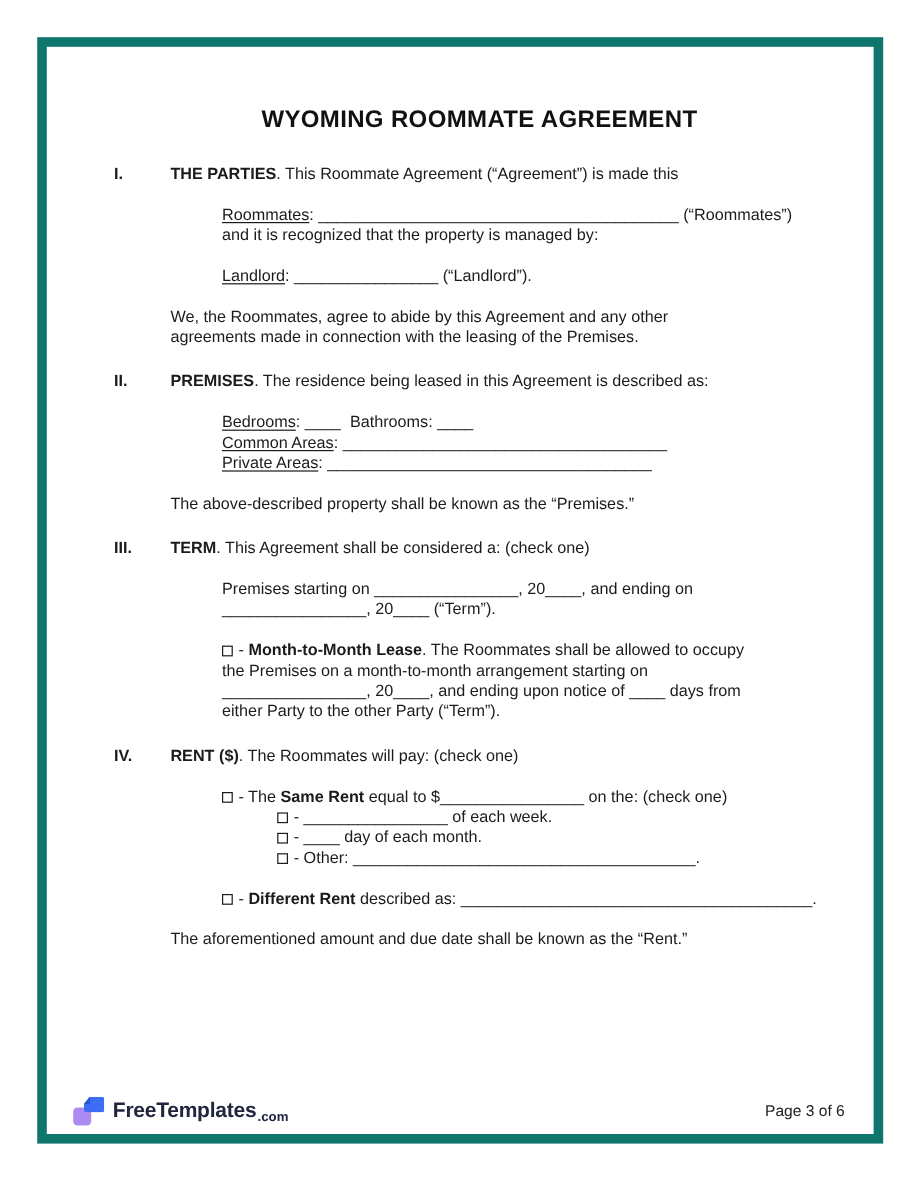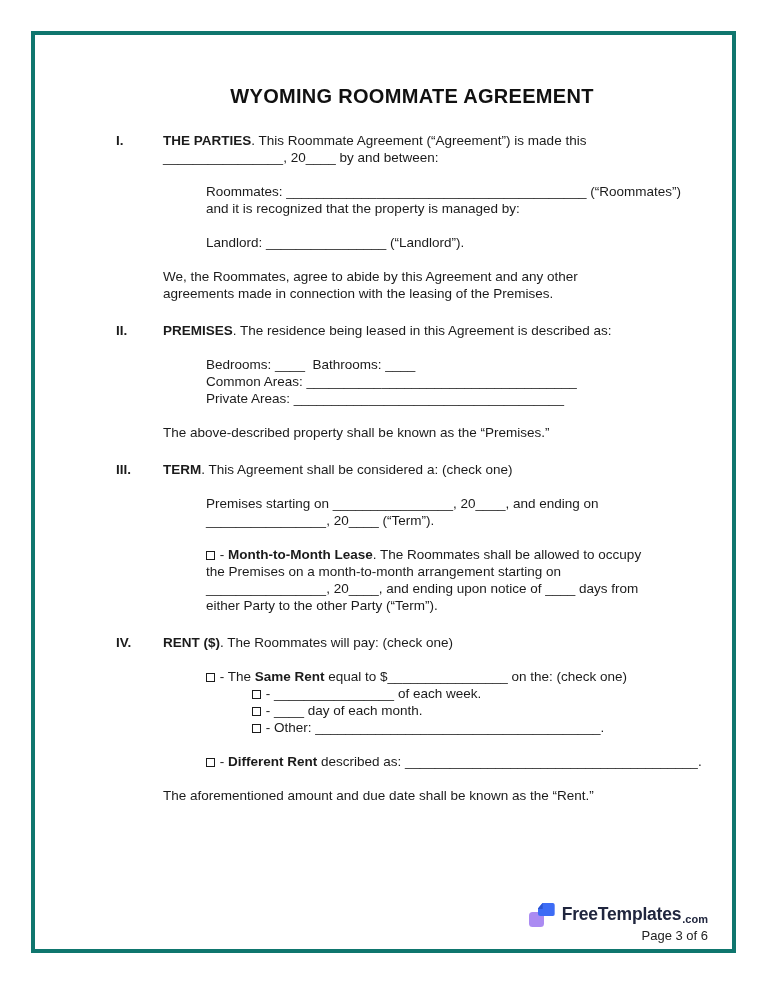--- a/index.html
+++ b/index.html
@@ -1,50 +1,50 @@
 <!DOCTYPE html>
 <html><head>
 <meta charset="utf-8">
 <style>
   * { margin:0; padding:0; box-sizing:border-box; }
   html,body { width:768px; height:984px; background:#ffffff; font-family:"Liberation Sans", sans-serif; }
   body { position:relative; color:#1b1b1b; }
 
   .frame {
     position:absolute; left:31px; top:31px; width:705px; height:922px;
-    border:4px solid #0f766e; background:#ffffff;padding-left:25px;
+    border:8px solid #0f766e; background:#ffffff;
   }
   .content { padding:50px 24px 0 56px; }
 
   .title {
     text-align:center; font-size:20px; font-weight:700; letter-spacing:0.3px;
     color:#111; margin-bottom:24px; white-space:pre;
   }
 
   .sec { display:flex; margin-top:20px; }
   .sec.first { margin-top:0; }
   .num { width:47px; flex:none; font-weight:700; font-size:13.5px; line-height:17px; }
   .bd { flex:1; min-width:0; }
 
   .ln { font-size:13.5px; line-height:17px; white-space:pre; }
   .sp { height:17px; }
   .ind { margin-left:43px; }
   .ind2 { margin-left:46px; }
 
   .b { font-weight:700; }
-  .ul { text-underline-offset:2px; }
+  .ul { text-decoration:underline; text-underline-offset:2px; }
 
   .cb {
     display:inline-block; width:9px; height:9px;
     border:1.4px solid #1b1b1b; vertical-align:-0.5px; margin-right:1px;
   }
 
   .footer {
     position:absolute; left:22px; right:24px; bottom:6px;
-    display:flex; justify-content:space-between; align-items:flex-end;flex-direction:column;
+    display:flex; justify-content:space-between; align-items:center;
   }
   .brand { display:flex; align-items:center; gap:7px; }
   .li { position:relative; width:26px; height:27px; flex:none; }
   .li .sq { position:absolute; left:0; bottom:1px; width:15px; height:15px; background:#ab8bf2; border-radius:3.5px; }
   .li .nt { position:absolute; right:0; top:2px; width:17px; height:13px; background:#3d6cf5; border-radius:2.5px;
             clip-path:polygon(28% 0, 100% 0, 100% 100%, 0 100%, 0 45%); }
   .li .fd { position:absolute; top:2px; right:12px; width:5px; height:6px; background:#2c55d0;
             clip-path:polygon(0 100%, 100% 0, 100% 100%); }
   .bname { font-size:17.5px; font-weight:700; color:#20263e; letter-spacing:-0.2px; }
   .btld { font-size:11px; font-weight:600; color:#20263e; margin-left:1px; position:relative; top:3px; }
@@ -55,21 +55,20 @@
 
 <div class="frame">
   <div class="content">
 
     <div class="title">WYOMING ROOMMATE AGREEMENT</div>
 
     <div class="sec first">
       <div class="num">I.</div>
       <div class="bd">
         <div class="ln"><span class="b">THE PARTIES</span><span>. This Roommate Agreement (“Agreement”) is made this</span></div>
-        <div class="ln">________________, 20____ by and between:</div>
         <div class="sp"></div>
         <div class="ind">
           <div class="ln"><span class="ul">Roommates</span><span>: ________________________________________ (“Roommates”)</span></div>
           <div class="ln">and it is recognized that the property is managed by:</div>
           <div class="sp"></div>
           <div class="ln"><span class="ul">Landlord</span><span>: ________________ (“Landlord”).</span></div>
         </div>
         <div class="sp"></div>
         <div class="ln">We, the Roommates, agree to abide by this Agreement and any other</div>
         <div class="ln">agreements made in connection with the leasing of the Premises.</div>

